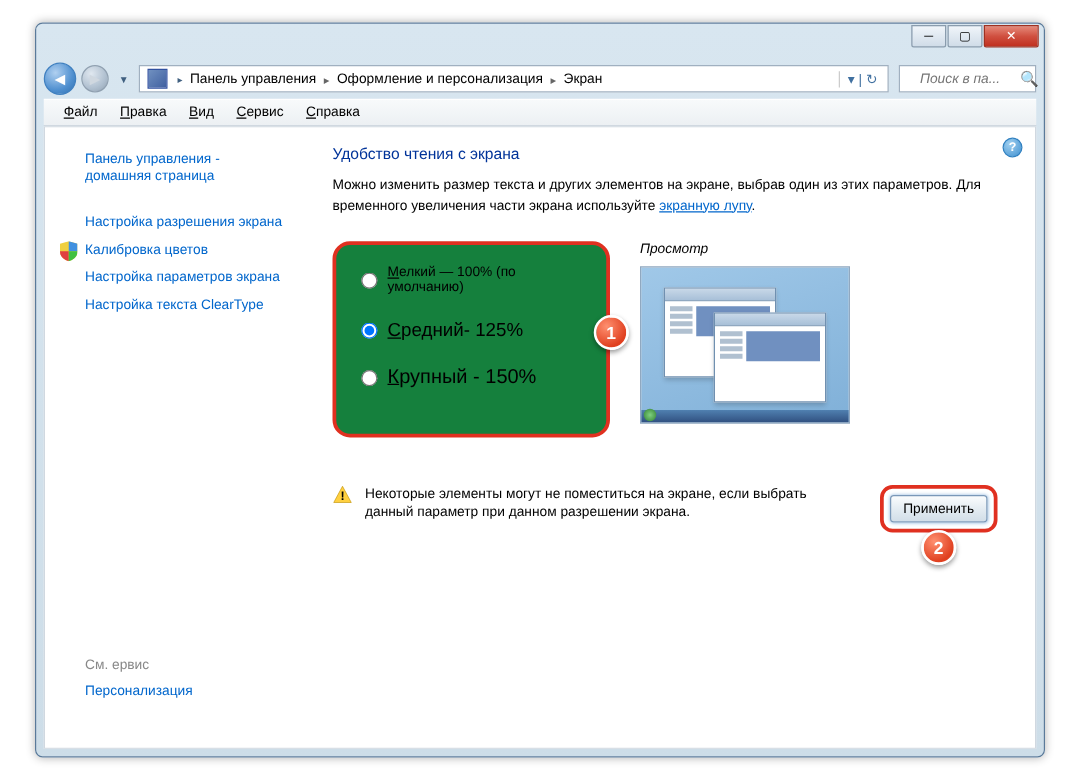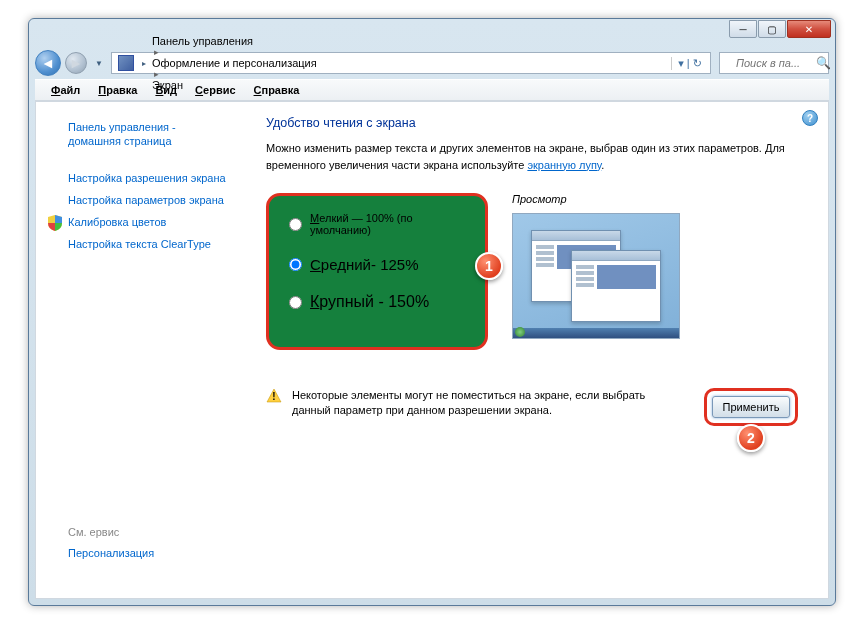--- a/index.html
+++ b/index.html
@@ -12,30 +12,30 @@
     .win-btn { width: 28px; height: 18px; border: 1px solid #8a9cad; border-radius: 0 0 2px 2px; display: flex; align-items: center; justify-content: center; font-size: 10px; background: linear-gradient(180deg, #f0f5fa 0%, #d0dce8 100%); cursor: pointer; }
     .win-btn.close { width: 44px; background: linear-gradient(180deg, #e68a7a 0%, #d05040 50%, #c03020 100%); color: #fff; border-color: #a03020; }
     
     .nav-bar { height: 32px; display: flex; align-items: center; padding: 0 6px; gap: 4px; }
     .nav-back, .nav-fwd { width: 26px; height: 26px; border-radius: 50%; background: radial-gradient(circle at 35% 30%, #b0d0f0, #5090d0 60%, #3070b0); border: 1px solid #4080c0; display: flex; align-items: center; justify-content: center; color: #fff; font-size: 14px; cursor: pointer; }
     .nav-fwd { width: 22px; height: 22px; background: radial-gradient(circle at 35% 30%, #e0e8f0, #b0c0d0 60%, #90a0b0); border-color: #90a0b0; color: #d0d8e0; }
     .nav-drop { font-size: 8px; color: #406080; padding: 0 4px; cursor: pointer; }
     
     .address-bar { flex: 1; height: 22px; background: #fff; border: 1px solid #a0b0c0; display: flex; align-items: center; padding: 0 2px; }
     .addr-icon { width: 16px; height: 16px; background: linear-gradient(135deg, #7090c0, #4060a0); margin: 0 4px; border: 1px solid #3050a0; }
-    .breadcrumb { display: flex; align-items: flex-start; font-size: 11px; flex-direction: column; }
+    .breadcrumb { display: flex; align-items: flex-end; font-size: 11px; }
     .crumb { padding: 0 2px; cursor: pointer; }
     .crumb-sep { padding: 0 4px; color: #666; font-size: 9px; }
     .addr-refresh { margin-left: auto; padding: 0 6px; border-left: 1px solid #ccc; cursor: pointer; color: #4070a0; }
     
     .search-box { width: 110px; height: 22px; background: #fff; border: 1px solid #a0b0c0; display: flex; align-items: center; padding: 0 16px; margin-left: 4px; }
     .search-box input { border: none; outline: none; width: 80px; font-style: italic; color: #888; font-size: 11px; }
     .search-icn { color: #4080c0; font-size: 12px; margin-left: auto; }
     
-    .menu-bar { height: 22px; background: linear-gradient(180deg, #f8fafb 0%, #ecf0f3 100%); border-top: 1px solid #fff; border-bottom: 1px solid #d0d8e0; display: flex; align-items: center; padding: 0 8px; gap: 2px; margin: 0 6px; font-weight: bold; }
+    .menu-bar { height: 22px; background: linear-gradient(180deg, #f8fafb 0%, #ecf0f3 100%); border-top: 1px solid #fff; border-bottom: 1px solid #d0d8e0; display: flex; align-items: center; padding: 0 8px; gap: 2px; margin: 0 6px; }
     .menu-item { padding: 2px 8px; cursor: pointer; }
     .menu-item span.u { text-decoration: underline; }
     
     .content-area { display: flex; height: calc(100% - 88px); margin: 0 6px 6px 6px; background: #fff; border: 1px solid #d0d8e0; }
     
     .sidebar { width: 200px; background: #fff; padding: 14px 10px; display: flex; flex-direction: column; position: relative; }
     .sidebar-link { color: #0066cc; padding: 4px 0 4px 22px; cursor: pointer; line-height: 1.3; }
     .sidebar-link.with-icon { position: relative; }
     .shield-ico { position: absolute; left: 2px; top: 4px; width: 14px; height: 16px; }
     .shield-ico svg { width: 100%; height: 100%; }
@@ -133,32 +133,32 @@
     <div class="menu-item"><span class="u">С</span><span>ервис</span></div>
     <div class="menu-item"><span class="u">С</span><span>правка</span></div>
   </div>
 
   <div class="content-area">
 
     <div class="sidebar">
       <div class="sidebar-link">Панель управления - домашняя страница</div>
       <div class="sidebar-sep"></div>
       <div class="sidebar-link">Настройка разрешения экрана</div>
-      <div class="sidebar-link">Настройка параметров экрана</div>
       <div class="sidebar-link with-icon">
         <span class="shield-ico">
           <svg viewBox="0 0 14 16">
               <path d="M7 0 L14 2 L14 8 Q14 14 7 16 Q0 14 0 8 L0 2 Z" fill="#f0d040"></path>
               <path d="M7 0 L14 2 L14 8 L7 8 Z" fill="#4090e0"></path>
               <path d="M7 8 L7 16 Q0 14 0 8 Z" fill="#e04040"></path>
               <path d="M7 8 L14 8 Q14 14 7 16 Z" fill="#40c040"></path>
             </svg>
         </span>
         <span>Калибровка цветов</span>
       </div>
+      <div class="sidebar-link">Настройка параметров экрана</div>
       <div class="sidebar-link">Настройка текста ClearType</div>
 
       <div class="sidebar-footer">
         <div class="sidebar-footer-title">См. ервис</div>
         <div class="sidebar-link">Персонализация</div>
       </div>
     </div>
 
     <div class="main-panel">
       <div class="help-icon">?</div>

